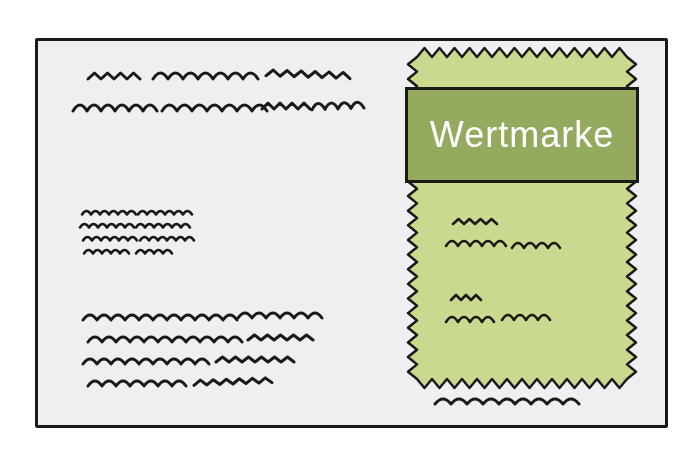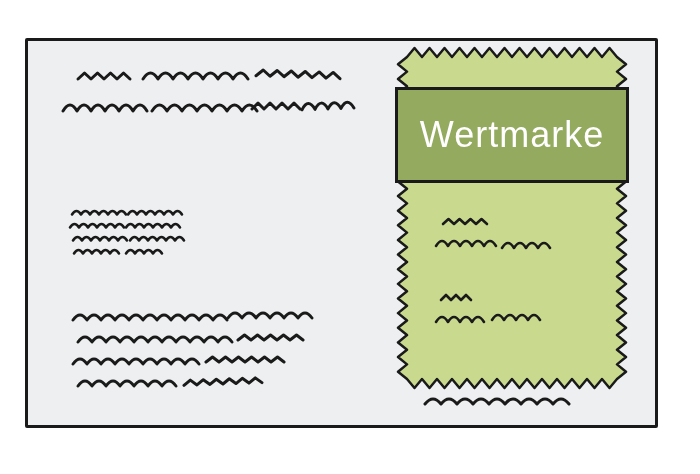--- a/index.html
+++ b/index.html
@@ -8,21 +8,21 @@
     --stamp-fill:#c9da8e;
     --band-fill:#94aa5f;
     --band-text:#ffffff;
     --ink:#1a1a1a;
   }
   *{box-sizing:border-box;margin:0;padding:0}
   html,body{width:700px;height:474px;font-family:"Liberation Sans","DejaVu Sans",sans-serif;}
   body{background:var(--page-bg);position:relative;overflow:hidden;}
 
   .card{
-    position:absolute;left:25px;top:38px;width:633px;height:390px;
+    position:absolute;left:35px;top:38px;width:633px;height:390px;
     background:var(--card-bg);
     border:3px solid var(--ink);
     border-radius:2px;
   }
 
   
   .sq{position:absolute;overflow:visible;}
   .sq path{fill:none;stroke:var(--ink);stroke-width:3;stroke-linecap:round;stroke-linejoin:round;}
   .sq.thin path{stroke-width:2.6;}
 

